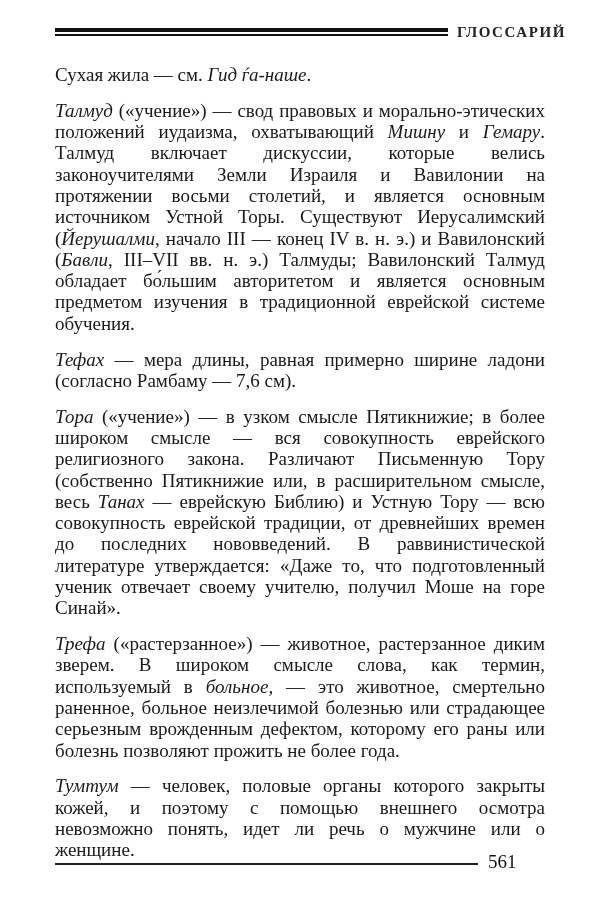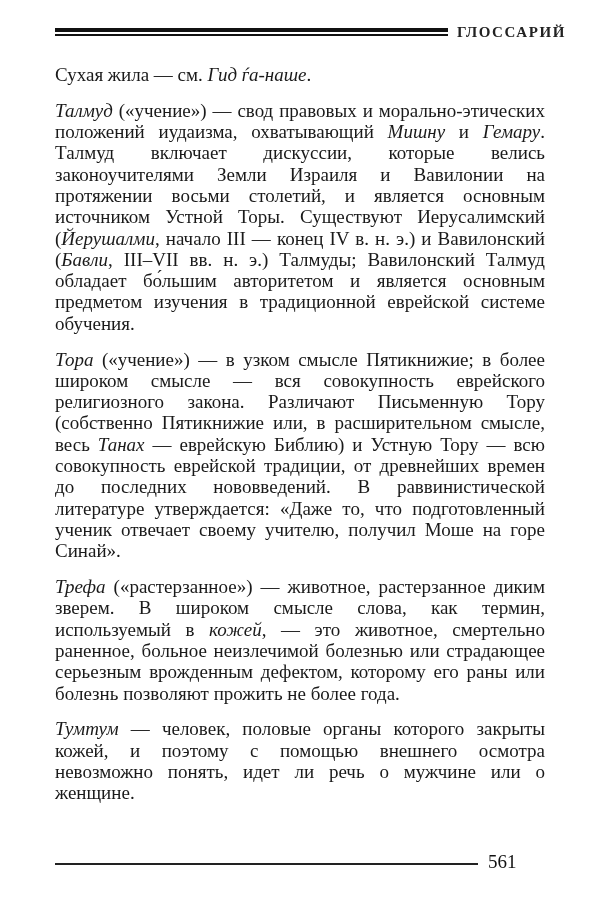--- a/index.html
+++ b/index.html
@@ -36,19 +36,20 @@
 
 <div class="header-rule">
   <div class="thick"></div>
   <div class="thin"></div>
 </div>
 <div class="running-head">ГЛОССАРИЙ</div>
 
 <div class="content">
   <p class="entry"><span>Сухая жила — см. </span><i>Гид ѓа-наше</i><span>.</span></p>
   <p class="entry"><i>Талмуд</i><span> («учение») — свод правовых и морально-этических положений иудаизма, охватывающий </span><i>Мишну</i><span> и </span><i>Гемару</i><span>. Талмуд включает дискуссии, которые велись законоучителями Земли Израиля и Вавилонии на протяжении восьми столетий, и является основным источником Устной Торы. Существуют Иерусалимский (</span><i>Йерушалми</i><span>, начало III — конец IV в. н. э.) и Вавилонский (</span><i>Бавли</i><span>, III–VII вв. н. э.) Талмуды; Вавилонский Талмуд обладает бо́льшим авторитетом и является основным предметом изучения в традиционной еврейской системе обучения.</span></p>
+  <p class="entry"><i>Тефах</i><span> — мера длины, равная примерно ширине ладони (согласно Рамбаму — 7,6 см).</span></p>
   <p class="entry"><i>Тора</i><span> («учение») — в узком смысле Пятикнижие; в более широком смысле — вся совокупность еврейского религиозного закона. Различают Письменную Тору (собственно Пятикнижие или, в расширительном смысле, весь </span><i>Танах</i><span> — еврейскую Библию) и Устную Тору — всю совокупность еврейской традиции, от древнейших времен до последних нововведений. В раввинистической литературе утверждается: «Даже то, что подготовленный ученик отвечает своему учителю, получил Моше на горе Синай».</span></p>
-  <p class="entry"><i>Трефа</i><span> («растерзанное») — животное, растерзанное диким зверем. В широком смысле слова, как термин, используемый в </span><i>кожей</i><span>, — это животное, смертельно раненное, больное неизлечимой болезнью или страдающее серьезным врожденным дефектом, которому его раны или болезнь позволяют прожить не более года.</span></p>
+  <p class="entry"><i>Трефа</i><span> («растерзанное») — животное, растерзанное диким зверем. В широком смысле слова, как термин, используемый в </span><i>больное</i><span>, — это животное, смертельно раненное, больное неизлечимой болезнью или страдающее серьезным врожденным дефектом, которому его раны или болезнь позволяют прожить не более года.</span></p>
   <p class="entry"><i>Тумтум</i><span> — человек, половые органы которого закрыты кожей, и поэтому с помощью внешнего осмотра невозможно понять, идет ли речь о мужчине или о женщине.</span></p>
 </div>
 
 <div class="footer-rule"></div>
 <div class="page-number">561</div>
 
 </body></html>

